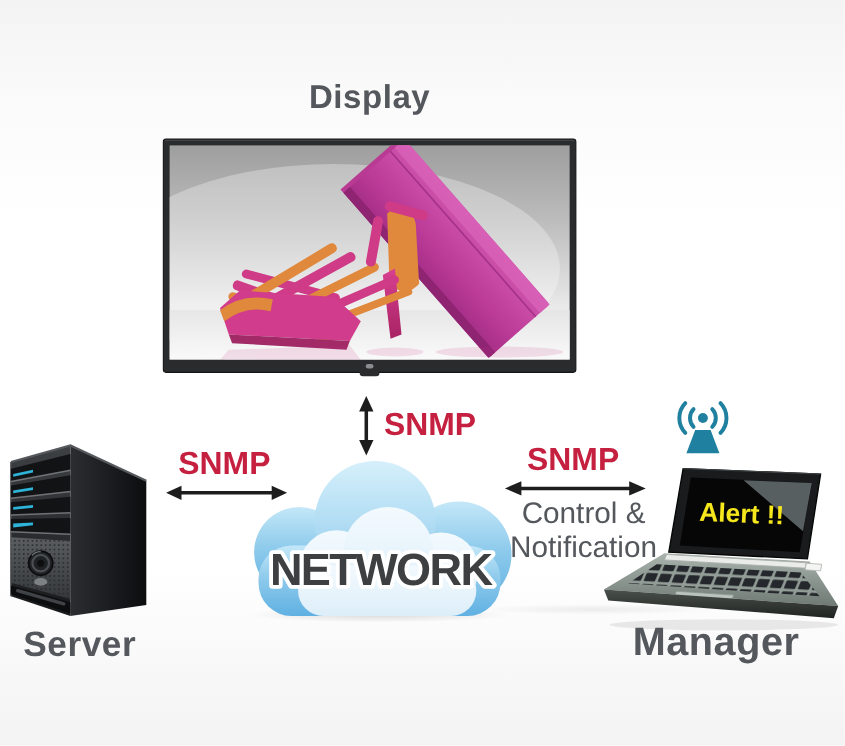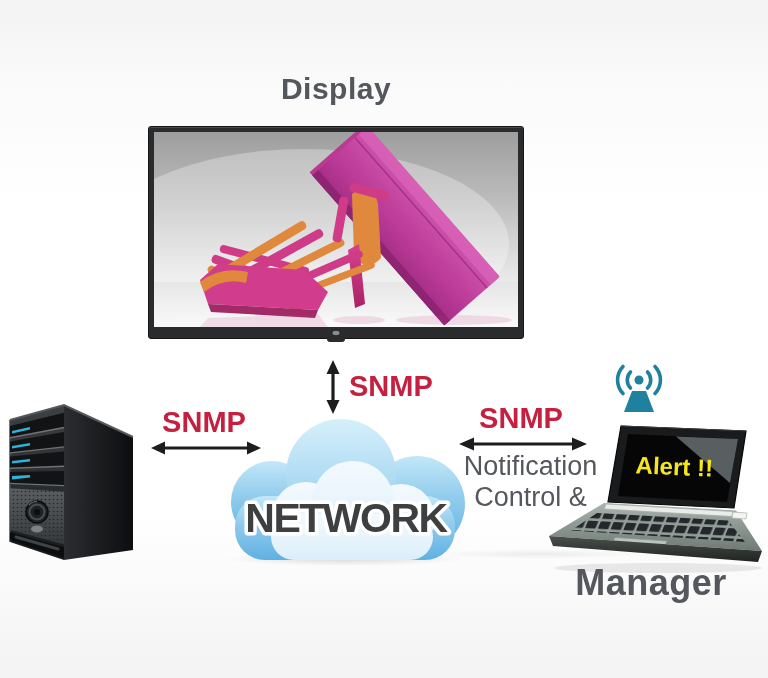--- a/index.html
+++ b/index.html
@@ -170,20 +170,21 @@
       <polygon points="6,90.3 60,93.8 60,146.5 6,131.8" fill="url(#meshDots)"></polygon>
       <circle cx="33" cy="114" r="11" fill="#1f2224" stroke="#0b0c0d" stroke-width="1.5"></circle>
       <circle cx="33" cy="114" r="7.5" fill="none" stroke="#4a4e52" stroke-width="2"></circle>
       <circle cx="33" cy="114" r="3.2" fill="#0d0e10"></circle>
       <path d="M25,107 A10,10 0 0 1 33,103.5" fill="none" stroke="#6b7074" stroke-width="1.2"></path>
       <ellipse cx="33" cy="131" rx="6" ry="3.5" fill="#85888b" opacity="0.9"></ellipse>
     </g>
     <polygon points="6,134.2 60,149.6 60,159.7 6,142.2" fill="#0c0d0e"></polygon>
     <line x1="12" y1="139" x2="54" y2="151" stroke="#3f4246" stroke-width="3" stroke-linecap="round"></line>
   </svg>
+  <div class="lbl lbl-server">Server</div>
 
   <svg class="abs" style="left:150px;top:438px" width="112" height="20">
     <line x1="12" y1="10" x2="100" y2="10" stroke="#1d1d1d" stroke-width="3.2"></line>
     <polygon points="1,10 15,3.5 15,16.5" fill="#1d1d1d"></polygon>
     <polygon points="111,10 97,3.5 97,16.5" fill="#1d1d1d"></polygon>
   </svg>
   <div class="snmp snmp-server">SNMP</div>
 
   <div class="abs" style="left:225px;top:552px;width:240px;height:14px;background:radial-gradient(ellipse at center,rgba(190,190,190,0.55),rgba(190,190,190,0) 70%);"></div>
   <div class="abs" style="left:430px;top:549px;width:220px;height:10px;background:radial-gradient(ellipse at center,rgba(205,205,205,0.35),rgba(205,205,205,0) 70%);"></div>
@@ -216,22 +217,22 @@
     <text x="133" y="122" text-anchor="middle" font-family="Liberation Sans, sans-serif" font-size="41" font-weight="bold" letter-spacing="-1.5" fill="#3d3f41" stroke="#ffffff" stroke-width="7" stroke-linejoin="round" paint-order="stroke">NETWORK</text>
   </svg>
 
   <div class="snmp snmp-manager">SNMP</div>
   <svg class="abs" style="left:458px;top:434px" width="130" height="20">
     <line x1="13" y1="10" x2="117" y2="10" stroke="#1d1d1d" stroke-width="3.2"></line>
     <polygon points="1,10 16,3.5 16,16.5" fill="#1d1d1d"></polygon>
     <polygon points="129,10 114,3.5 114,16.5" fill="#1d1d1d"></polygon>
   </svg>
   <div class="ctrl">
+    <div>Control &amp;</div>
     <div>Notification</div>
-    <div>Control &amp;</div>
   </div>
 
   <svg class="abs" style="left:608px;top:356px" width="62" height="58" viewBox="0 0 56 58">
     <g fill="#20809f" stroke="#20809f">
       <path d="M21,35 L35,35 L43,56 L13,56 Z" stroke="none"></path>
       <circle cx="28" cy="24" r="4.5" stroke="none"></circle>
       <g fill="none" stroke-width="3.6" stroke-linecap="round">
         <path d="M19.5,16 A11.5,11.5 0 0 0 19.5,32"></path>
         <path d="M12,10.5 A19.5,19.5 0 0 0 12,37.5"></path>
         <path d="M36.5,16 A11.5,11.5 0 0 1 36.5,32"></path>

